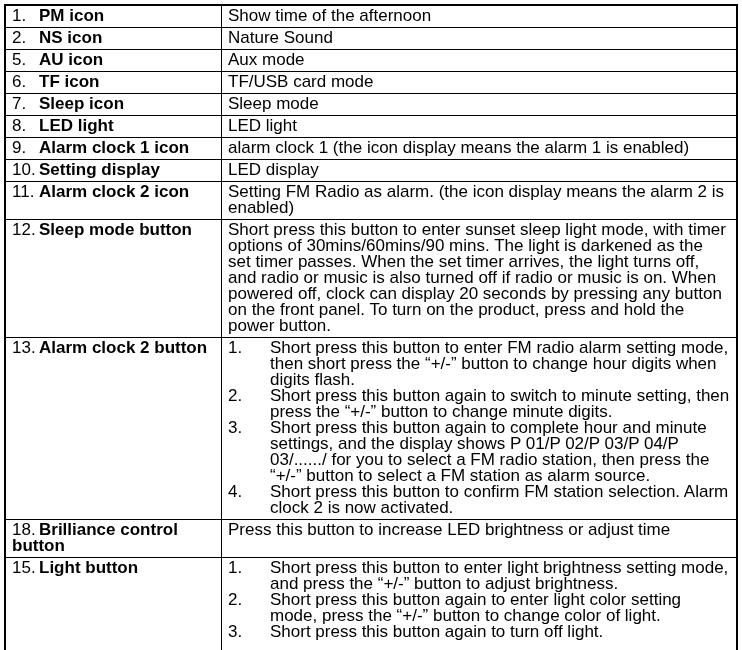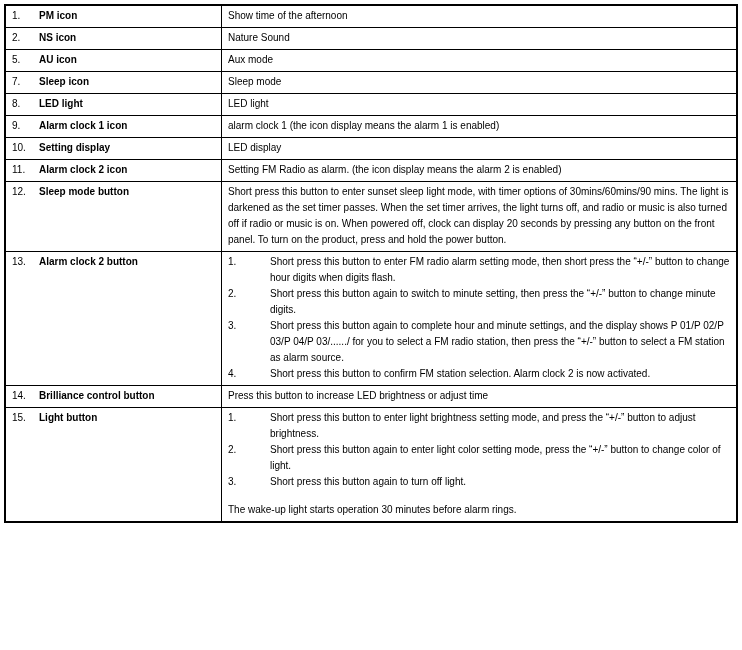--- a/index.html
+++ b/index.html
@@ -11,21 +11,21 @@
   .page{padding:4px;}
   table.manual{
     border-collapse:collapse;
     width:734px;
     table-layout:fixed;
     border:2px solid #000;
   }
   td{
     border:1px solid #000;
     vertical-align:top;
-    font-size:10px;
+    font-size:17px;
     line-height:16px;
     padding:2px 6px 3px 6px;
   }
   td.c1{width:203px;}
   .num{
     display:inline-block;
     width:27px;
     font-weight:normal;
   }
   .lbl{font-weight:bold;}
@@ -51,20 +51,24 @@
         <td class="c2">Nature Sound</td>
       </tr>
 
 
 
       <tr>
         <td class="c1"><span class="num">5.</span><span class="lbl">AU icon</span></td>
         <td class="c2">Aux mode</td>
       </tr>
 
+      <tr>
+        <td class="c1"><span class="num">6.</span><span class="lbl">TF icon</span></td>
+        <td class="c2">TF/USB card mode</td>
+      </tr>
 
       <tr>
         <td class="c1"><span class="num">7.</span><span class="lbl">Sleep icon</span></td>
         <td class="c2">Sleep mode</td>
       </tr>
 
       <tr>
         <td class="c1"><span class="num">8.</span><span class="lbl">LED light</span></td>
         <td class="c2">LED light</td>
       </tr>
@@ -105,21 +109,21 @@
             <span class="li-text">Short press this button again to complete hour and minute settings, and the display shows P 01/P 02/P 03/P 04/P 03/....../ for you to select a FM radio station, then press the “+/-” button to select a FM station as alarm source.</span>
           </div>
           <div class="li">
             <span class="li-num">4.</span>
             <span class="li-text">Short press this button to confirm FM station selection. Alarm clock 2 is now activated.</span>
           </div>
         </td>
       </tr>
 
       <tr>
-        <td class="c1"><span class="num">14.</span><span class="lbl">Brilliance control button</span></td>
+        <td class="c1"><span class="num">18.</span><span class="lbl">Brilliance control button</span></td>
         <td class="c2">Press this button to increase LED brightness or adjust time</td>
       </tr>
 
       <tr>
         <td class="c1"><span class="num">15.</span><span class="lbl">Light button</span></td>
         <td class="c2">
           <div class="li">
             <span class="li-num">1.</span>
             <span class="li-text">Short press this button to enter light brightness setting mode, and press the “+/-” button to adjust brightness.</span>
           </div>

